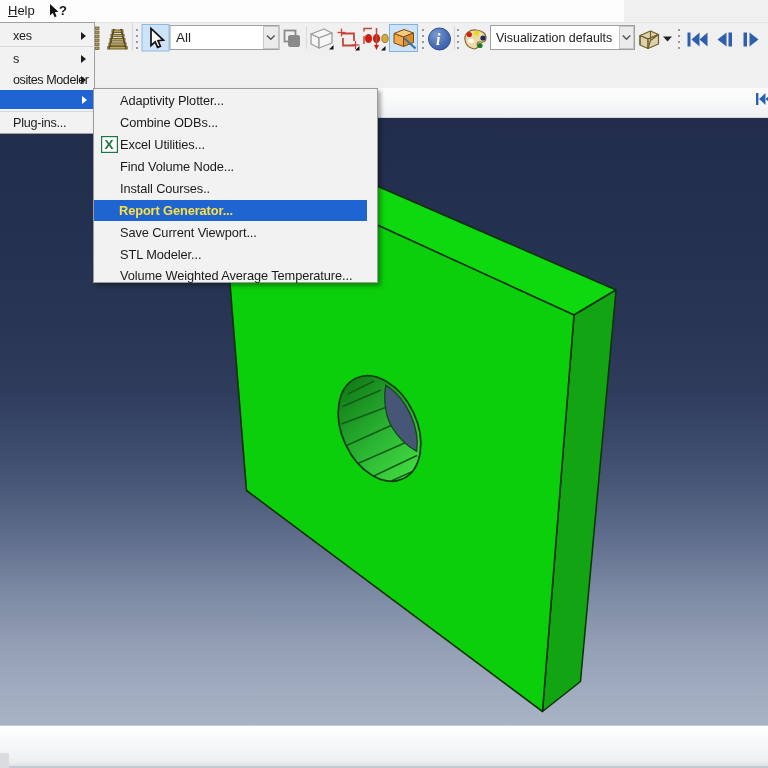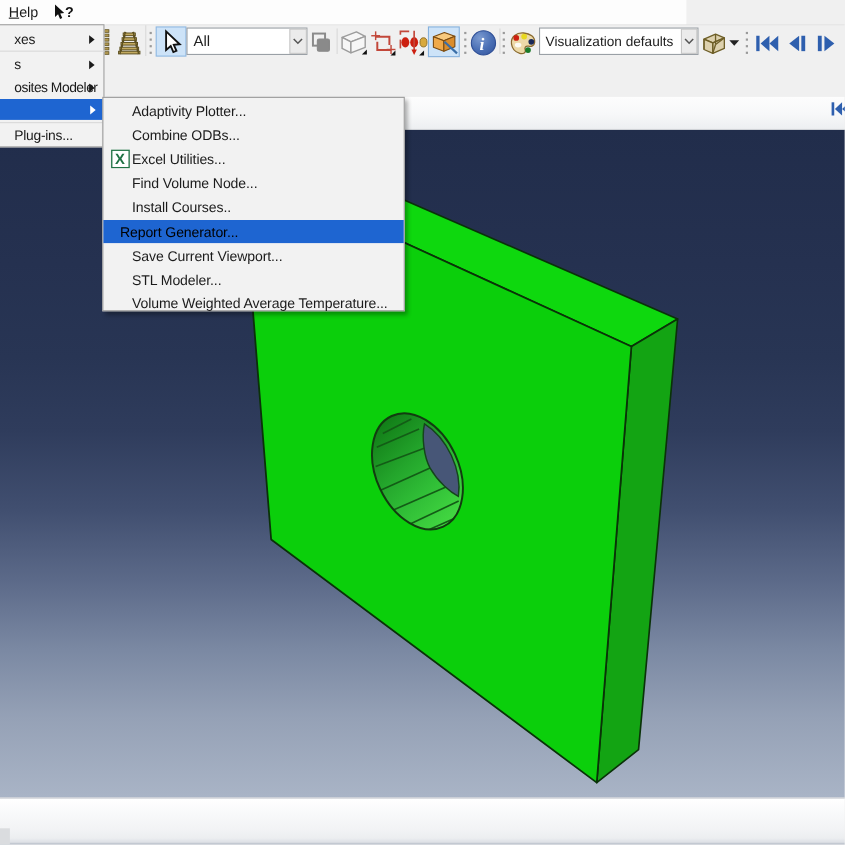--- a/index.html
+++ b/index.html
@@ -32,24 +32,24 @@
          border:1px solid #a0a0a0;z-index:5;font-size:12.6px;letter-spacing:-0.25px;color:#1b1b1b;}
   .lrow{position:absolute;left:24px;width:94px;height:18px;line-height:18px;}
   .lsep{position:absolute;left:11px;width:95px;height:1px;background:#d9d9d9;}
   .larr{position:absolute;width:0;height:0;border-top:4px solid transparent;
         border-bottom:4px solid transparent;border-left:5px solid #1b1b1b;}
   #lhl{position:absolute;left:11px;top:67px;width:95px;height:19px;background:#1e65d1;}
   #lhl .larr{border-left-color:#fff;left:82px;top:5.5px;}
   
   #smenu{left:93px;top:88px;width:273px;height:193px;background:#f2f2f2;
          border:1px solid #9a9a9a;z-index:5;font-size:12.8px;letter-spacing:-0.1px;color:#1b1b1b;
-         box-shadow:3px 3px 4px rgba(0,0,0,0.32);}
+         box-shadow:3px 3px 4px rgba(0,0,0,0.32);padding-left:10px;}
   .srow{position:absolute;left:26px;height:21px;line-height:21px;white-space:nowrap;}
   #shl{position:absolute;left:0px;top:111px;width:273px;height:21px;background:#1e65d1;}
-  #shl span{position:absolute;left:15px;line-height:21px;color:#000000;white-space:nowrap;}
+  #shl span{position:absolute;left:25px;line-height:21px;color:#fde047;white-space:nowrap;font-weight:bold;}
 </style>
 </head>
 <body>
   <div class="abs" id="canvas"></div>
 
   <svg class="abs" id="plate" viewBox="0 0 768 768">
     <defs>
       <linearGradient id="holeg" x1="362" y1="380" x2="398" y2="482" gradientUnits="userSpaceOnUse">
         <stop offset="0" stop-color="#138019"></stop>
         <stop offset="0.35" stop-color="#23a42b"></stop>

